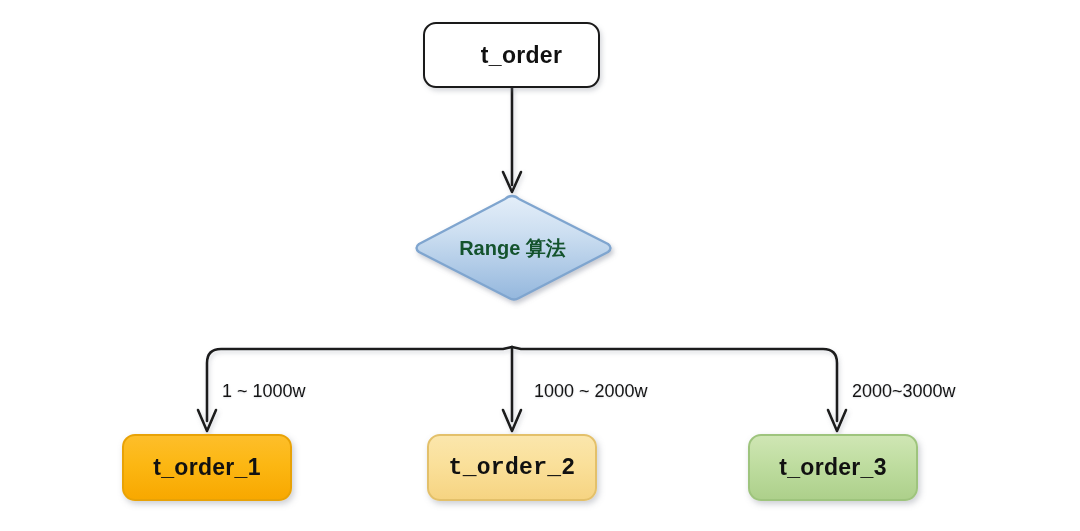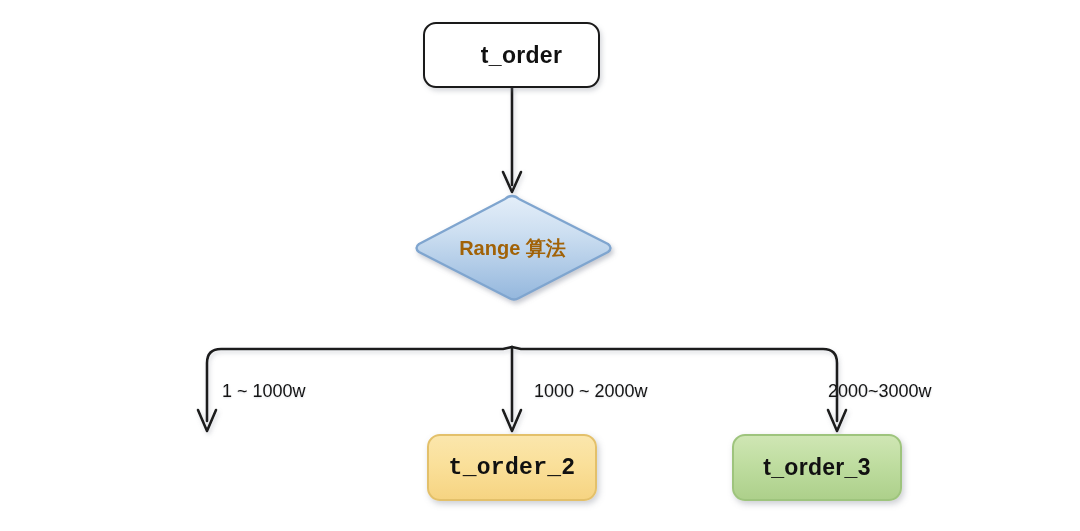--- a/index.html
+++ b/index.html
@@ -63,48 +63,48 @@
     background: linear-gradient(180deg, #fdbe2a 0%, #fcb713 45%, #f8a800 100%);
     border: 2px solid #e8a206;
   }
   .node-shard-2 {
     left: 427px;
     background: linear-gradient(180deg, #fbe6ac 0%, #fae09a 45%, #f6d482 100%);
     border: 2px solid #e3c06a;
     font-family: Liberation Mono, monospace;
   }
   .node-shard-3 {
-    left: 732px;
+    left: 748px;
     background: linear-gradient(180deg, #cfe6b4 0%, #bfdda0 45%, #add08b 100%);
     border: 2px solid #9ec47d;
   }
   .diamond-label {
     position: absolute;
     left: 410px;
     top: 195px;
     width: 205px;
     height: 107px;
     display: flex;
     align-items: center;
     justify-content: center;
     font-size: 20px;
     font-weight: bold;
-    color: #a16207;
+    color: #14532d;
   }
   .edge-label {
     position: absolute;
     font-size: 18px;
     font-weight: normal;
     color: #141414;
     white-space: nowrap;
     text-shadow: 0 1px 2px rgba(160,165,180,0.35);
   }
   .lbl-1 { left: 222px; top: 381px; }
   .lbl-2 { left: 534px; top: 381px; text-align: right; }
-  .lbl-3 { left: 828px; top: 381px; }
+  .lbl-3 { left: 852px; top: 381px; }
 </style>
 </head>
 <body>
 
 <div id="canvas">
 
   <svg id="edges" viewBox="0 0 1080 531" xmlns="http://www.w3.org/2000/svg">
     <defs>
       <linearGradient id="diamondGrad" x1="0" y1="0" x2="0" y2="1">
         <stop offset="0%" stop-color="#e4eef9"></stop>
@@ -150,16 +150,17 @@
   </svg>
 
   <div class="node rbox node-root">t_order</div>
 
   <div class="diamond-label">Range 算法</div>
 
   <div class="edge-label lbl-1">1 ~ 1000w</div>
   <div class="edge-label lbl-2">1000 ~ 2000w</div>
   <div class="edge-label lbl-3">2000~3000w</div>
 
+  <div class="node node-shard node-shard-1">t_order_1</div>
   <div class="node node-shard node-shard-2">t_order_2</div>
   <div class="node node-shard node-shard-3">t_order_3</div>
 
 </div>
 
 </body></html>

